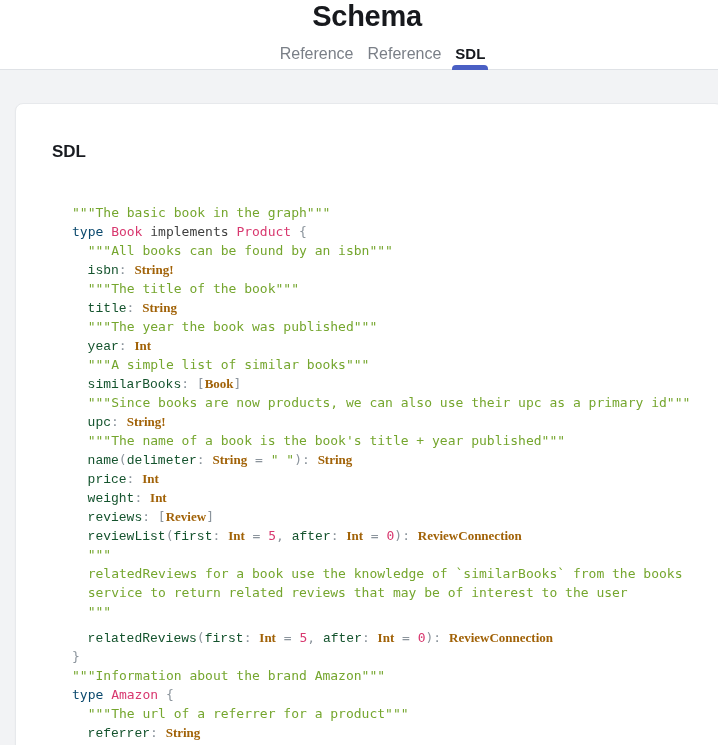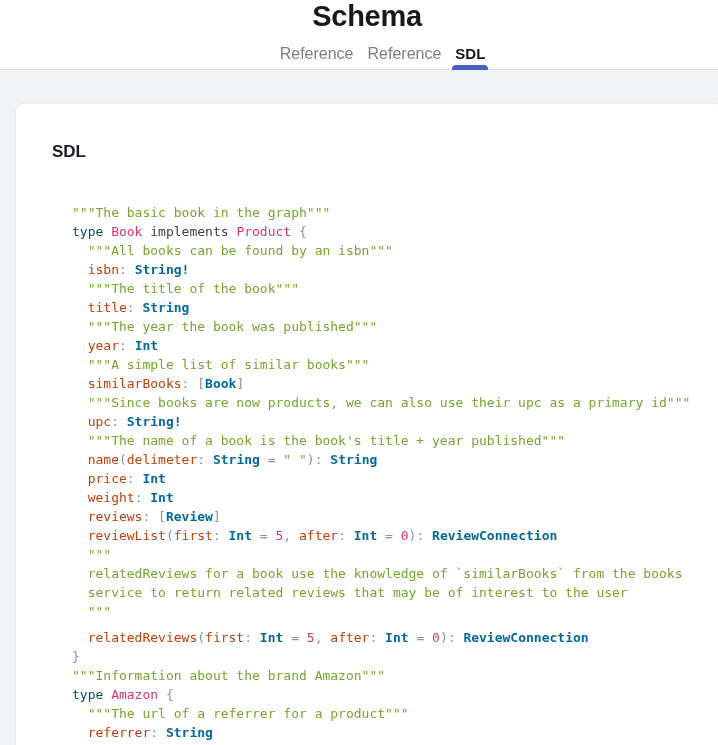--- a/index.html
+++ b/index.html
@@ -83,27 +83,27 @@
   .code {
     margin: 41px 0 0 20px;
     font-family: "DejaVu Sans Mono", monospace;
     font-size: 13px;
     line-height: 19px;
     white-space: pre;
   }
   .code-line { height: 19px; }
   .code-line.gap { margin-top: 7px; }
   .tok-doc  { color: #75a62e; }
-  .tok-fld  { color: #c2410c; }
+  .tok-fld  { color: #14532d; font-family: Liberation Mono, monospace; }
   .tok-kw   { color: #0c4a6e; }
   .tok-impl { color: #404040; }
   .tok-cls  { color: #d8386f; }
   .tok-num  { color: #d8386f; }
   .tok-pun  { color: #8b949c; }
-  .tok-typ  { color: #0369a1; font-weight: bold; }
+  .tok-typ  { color: #a16207; font-weight: bold; font-family: Liberation Serif, serif; }
 </style>
 </head>
 <body>
 
 <div class="header">
   <h1 class="page-title">Schema</h1>
   <nav class="tabbar">
     <div class="tab">
       <span>Reference</span>
     </div>

